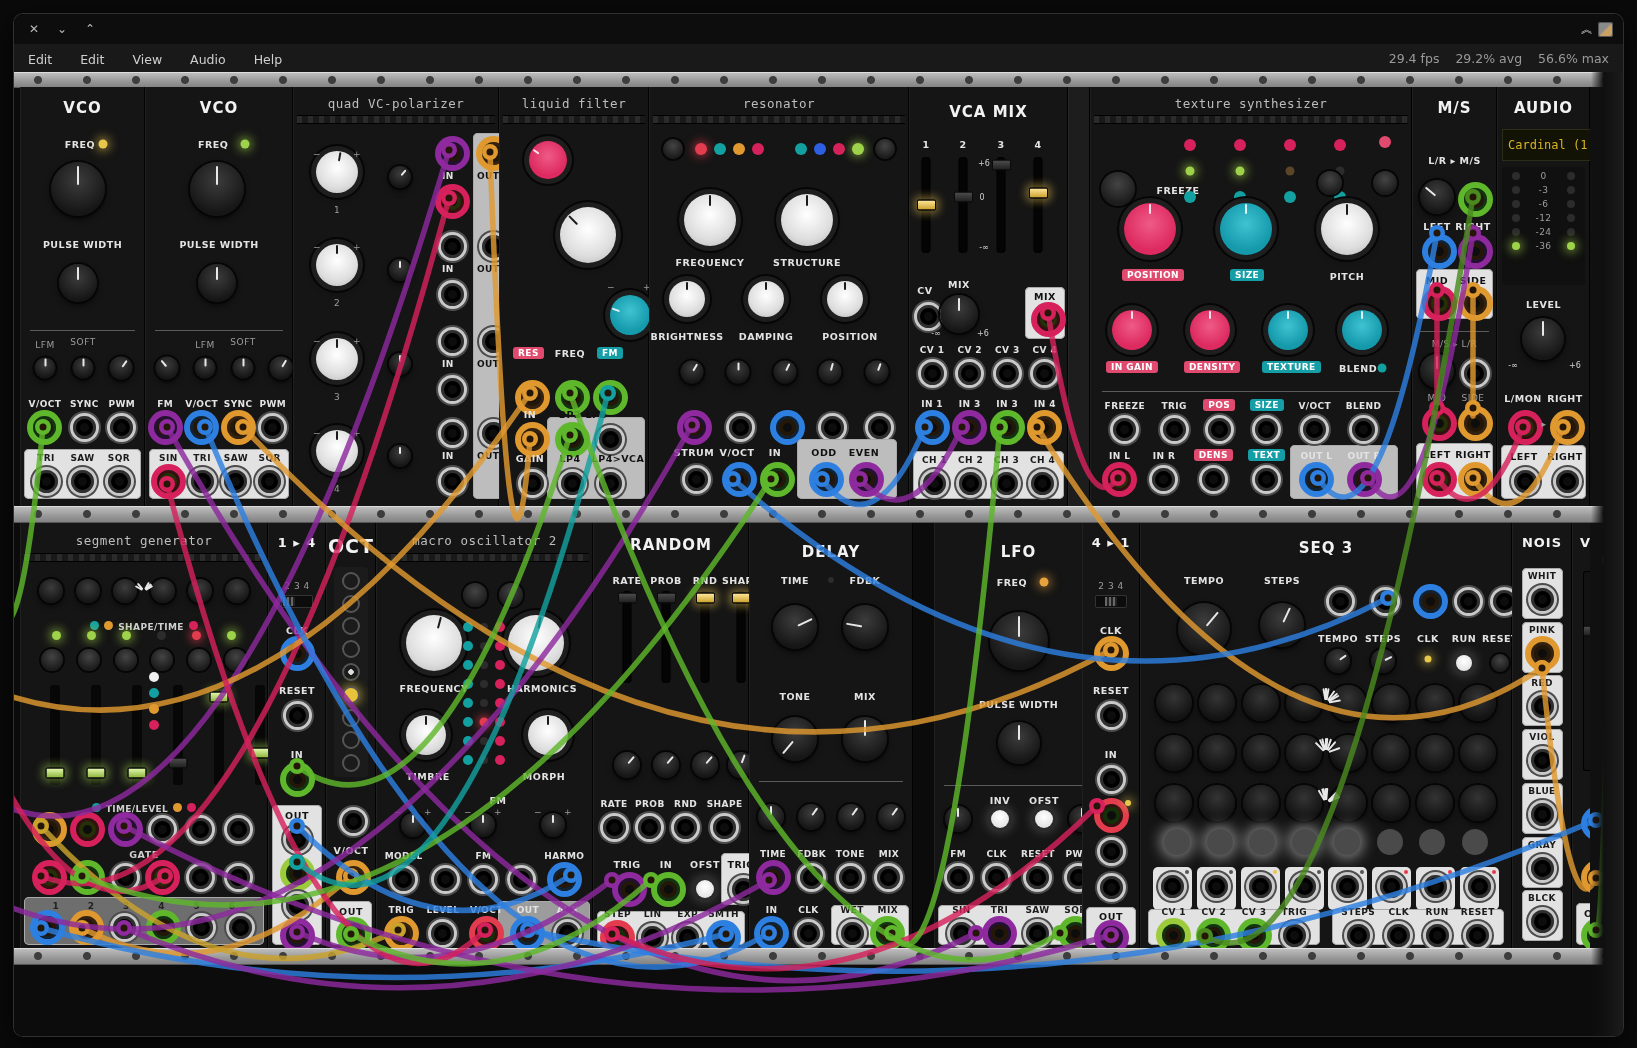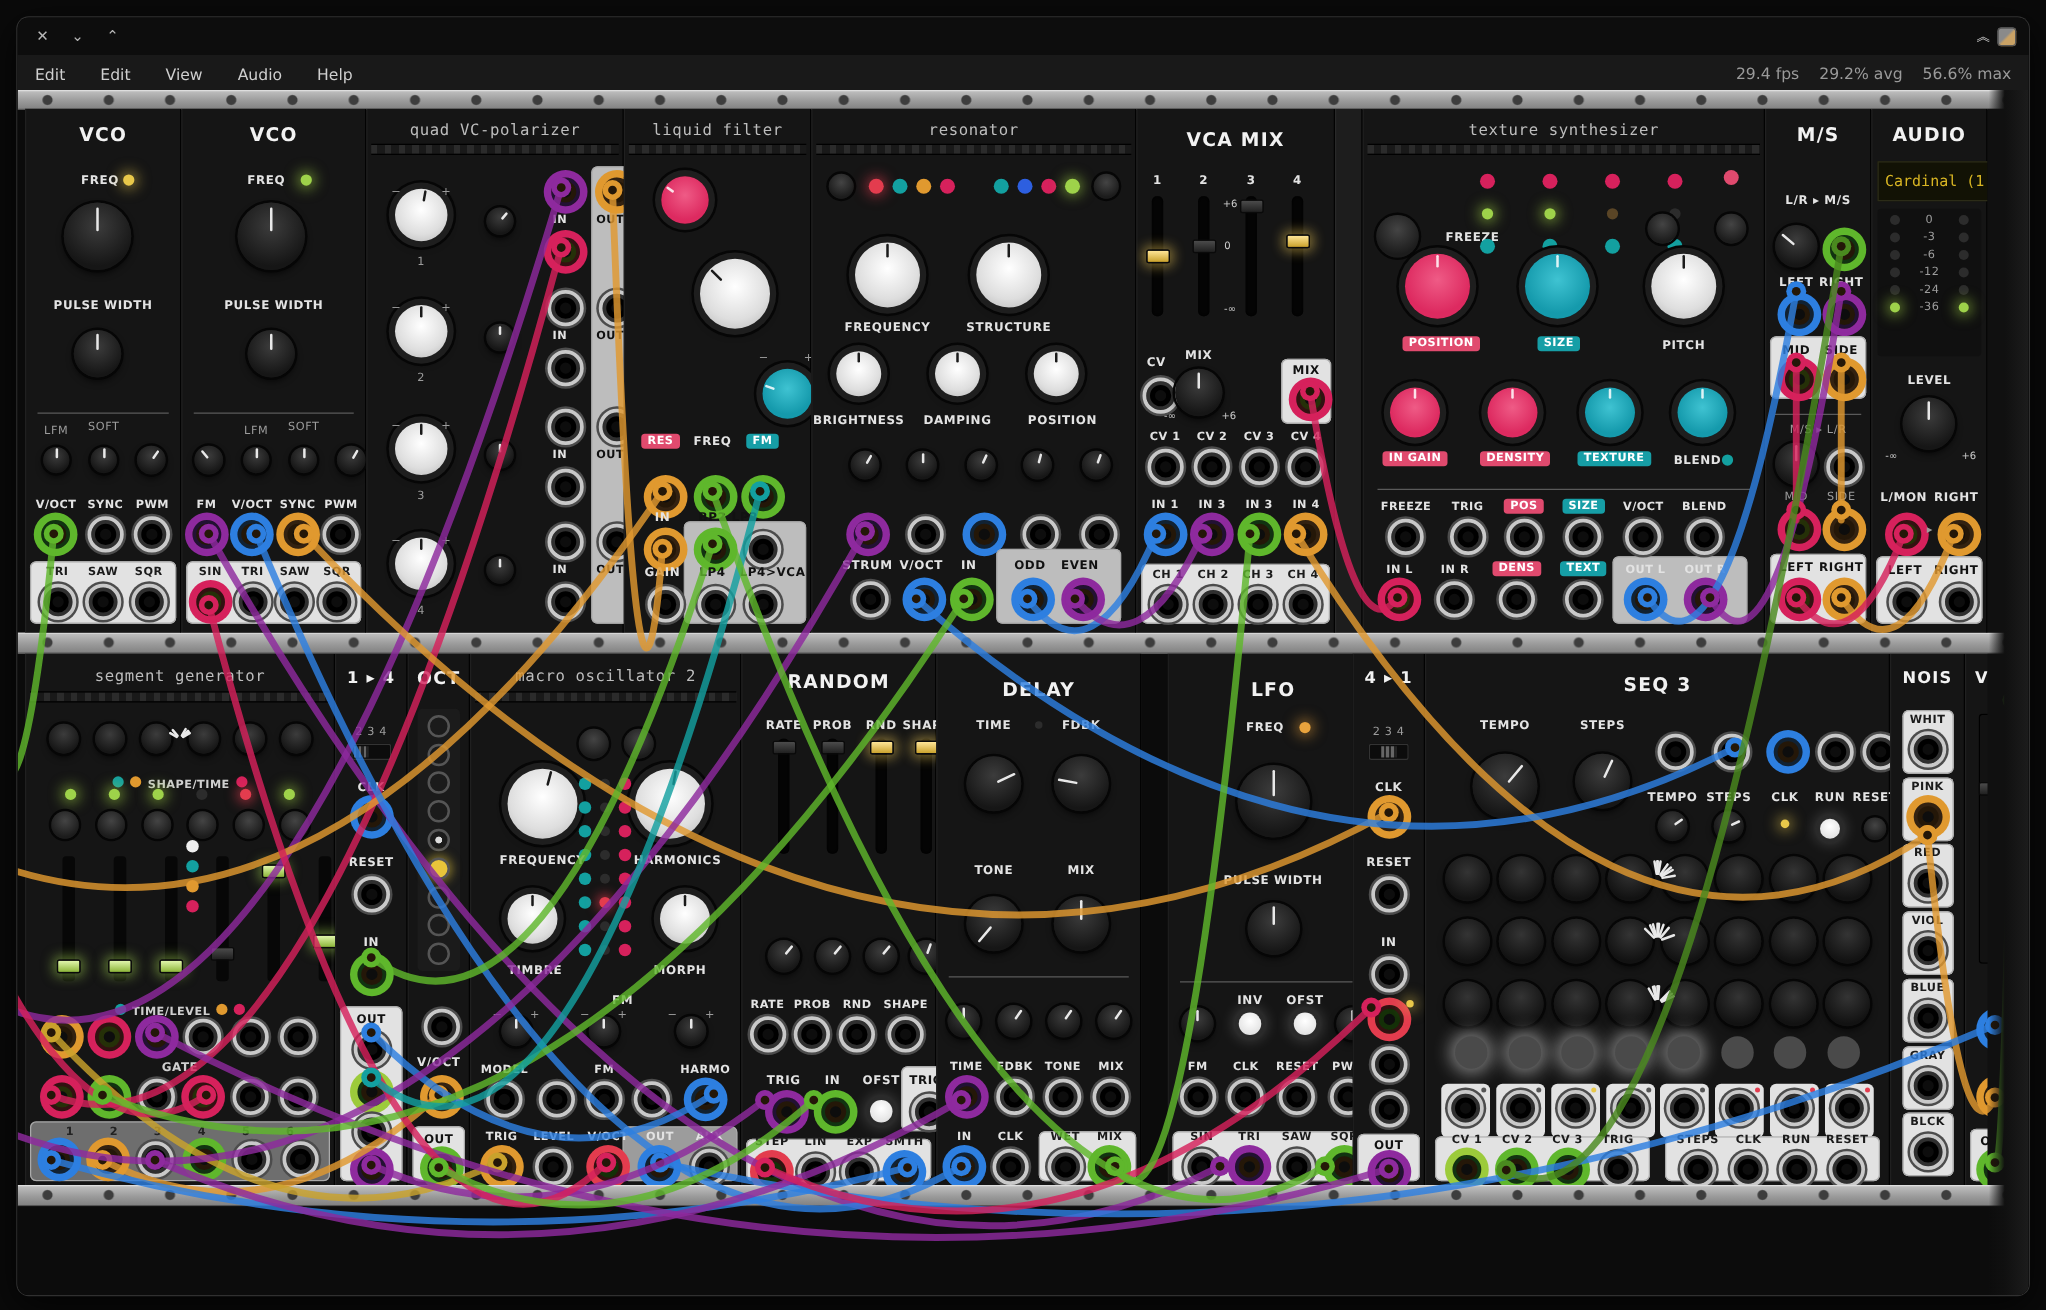--- a/index.html
+++ b/index.html
@@ -829,21 +829,21 @@
       <span class="jack pgr" style="position:absolute;left:15px;top:242px"></span>
       <div class="strip" style="position:absolute;left:4px;right:4px;top:282px;height:140px"></div>
       <span class="lbl" style="left:50%;top:287px;color:#111">OUT</span>
       <span class="jack" style="position:absolute;left:15px;top:302px"></span>
       <span class="jack pl" style="position:absolute;left:15px;top:336px"></span>
       <span class="jack" style="position:absolute;left:15px;top:368px"></span>
       <span class="jack pp" style="position:absolute;left:15px;top:398px"></span>
     </div>
 
     <div class="m r2" style="left:312px;width:50px">
-      <div class="mt" style="top:12px;font-size:14px">OCT</div>
+      <div class="mt" style="top:12px;font-size:19px">OCT</div>
       <div style="position:absolute;left:8px;top:44px;width:34px;height:210px;background:#1b1b1b;border-radius:4px;display:flex;flex-direction:column;align-items:center;justify-content:space-evenly">
           <span class="octcell" style="width:14px;height:14px;border-radius:50%;border:2px solid #555;display:inline-block"></span>
           <span class="octcell" style="width:14px;height:14px;border-radius:50%;border:2px solid #555;display:inline-block"></span>
           <span class="octcell" style="width:14px;height:14px;border-radius:50%;border:2px solid #555;display:inline-block"></span>
           <span class="octcell" style="width:14px;height:14px;border-radius:50%;border:2px solid #555;display:inline-block"></span>
           <span class="octcell sel" style="width:14px;height:14px;border-radius:50%;border:2px solid #555;display:inline-block"></span>
           <span class="octcell yel" style="width:14px;height:14px;border-radius:50%;border:2px solid #555;display:inline-block"></span>
           <span class="octcell" style="width:14px;height:14px;border-radius:50%;border:2px solid #555;display:inline-block"></span>
           <span class="octcell" style="width:14px;height:14px;border-radius:50%;border:2px solid #555;display:inline-block"></span>
           <span class="octcell" style="width:14px;height:14px;border-radius:50%;border:2px solid #555;display:inline-block"></span>

